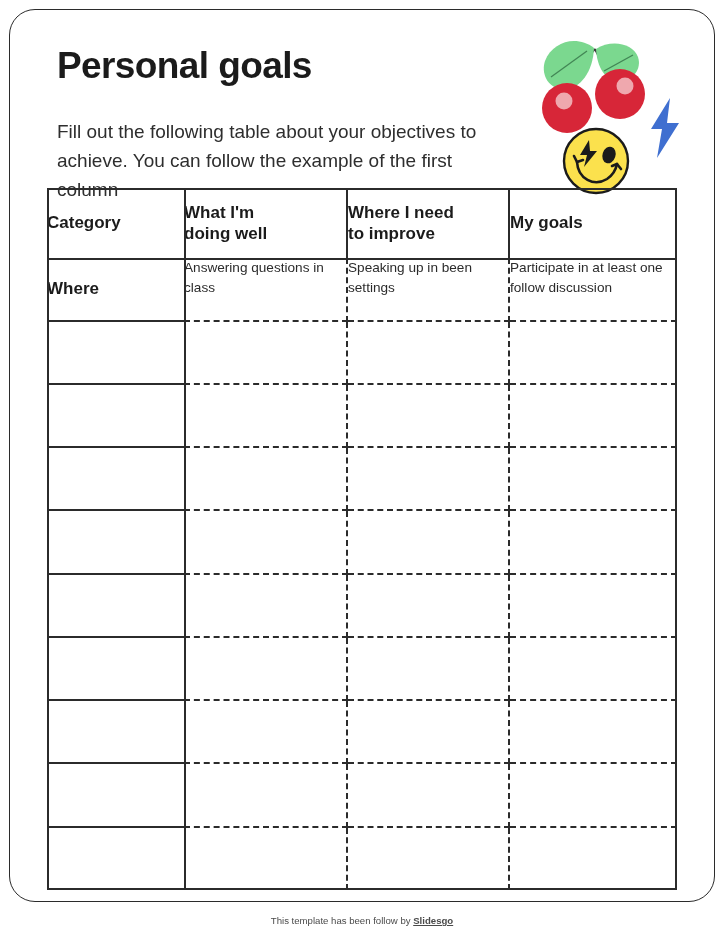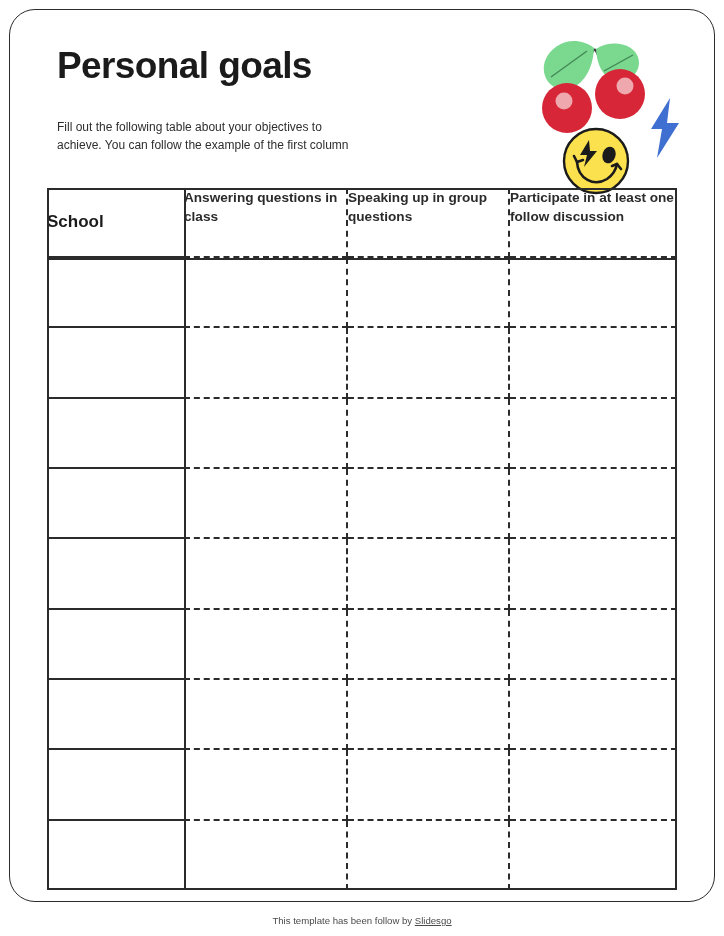--- a/index.html
+++ b/index.html
@@ -45,21 +45,21 @@
     color: #1b1b1b;
     margin: 0;
     line-height: 1.1;
   }
 
   .page-subtitle {
     position: absolute;
     left: 57px;
     top: 118px;
     width: 460px;
-    font-size: 12px;
+    font-size: 19px;
     line-height: 1.52;
     color: #2e2e2e;
     white-space: pre-line;
   }
 
   
   .deco-cherries {
     position: absolute;
     left: 537px;
     top: 31px;
@@ -172,42 +172,41 @@
 
   .cat-label {
     font-size: 17px;
     font-weight: bold;
     color: #1b1b1b;
   }
   .cell-text {
     font-size: 13.6px;
     line-height: 1.42;
     color: #2b2b2b;
-    font-weight: bold;
   }
 
   .v-center {
     display: flex;
     align-items: center;
     height: 100%;
   }
 
   
   .footer {
     position: absolute;
     left: 0;
     top: 915px;
     width: 724px;
     text-align: center;
     font-size: 9.6px;
     color: #4a4a4a;
   }
   .footer a {
     color: #4a4a4a;
-    font-weight: normal;
+    font-weight: bold;
     text-decoration: underline;
   }
 </style>
 </head>
 <body>
 
 <div id="page">
 
   <div class="sheet-border"></div>
 
@@ -249,32 +248,56 @@
   </div>
 
   <table id="goal-table">
     <colgroup>
       <col style="width:137px">
       <col style="width:163px">
       <col style="width:162px">
       <col style="width:168px">
     </colgroup>
     <tbody>
+      <tr class="header-row" style="height:70px">
+        <td class="c1 cell-cat">
+          <div class="v-center">
+              <span class="th-text">Category</span>
+            </div>
+        </td>
+        <td class="inner">
+          <div class="v-center">
+              <span class="th-text">What I'm
+doing well</span>
+            </div>
+        </td>
+        <td class="inner">
+          <div class="v-center">
+              <span class="th-text">Where I need
+to improve</span>
+            </div>
+        </td>
+        <td class="inner last">
+          <div class="v-center">
+              <span class="th-text">My goals</span>
+            </div>
+        </td>
+      </tr>
 
       <tr style="height:62px">
         <td class="c1">
           <div class="v-center">
-              <span class="cat-label">School</span>
+              <span class="cat-label">Where</span>
             </div>
         </td>
         <td class="inner">
           <span class="cell-text">Answering questions in class</span>
         </td>
         <td class="inner">
-          <span class="cell-text">Speaking up in group questions</span>
+          <span class="cell-text">Speaking up in been settings</span>
         </td>
         <td class="inner last">
           <span class="cell-text">Participate in at least one follow discussion</span>
         </td>
       </tr>
 
       <tr style="height:63px">
         <td class="c1">
             <div class="v-center">
               <span class="cat-label"></span>

